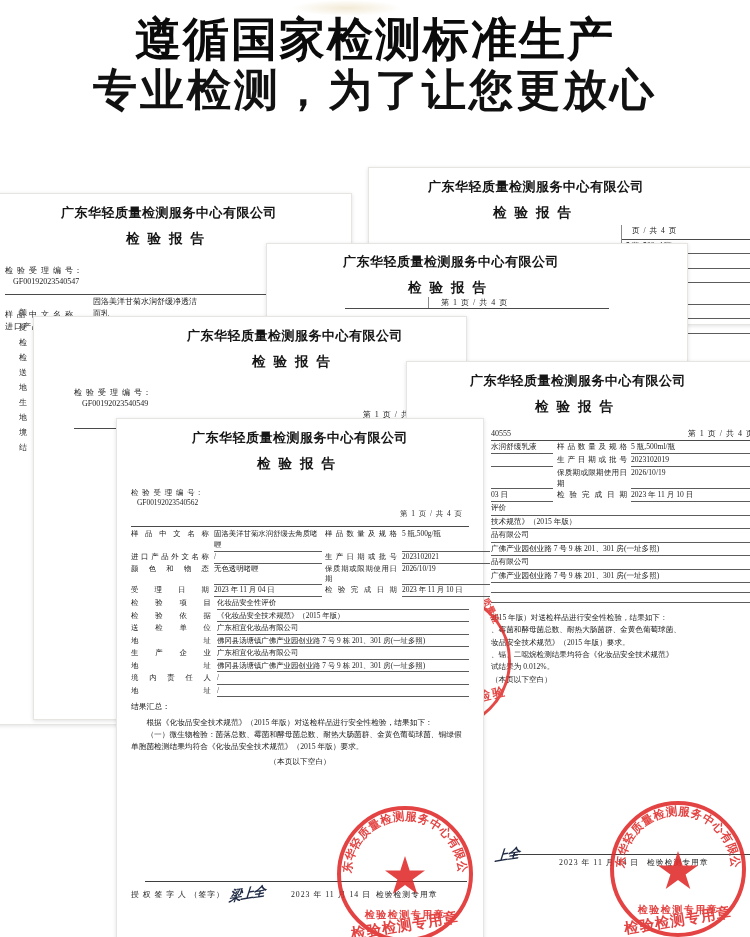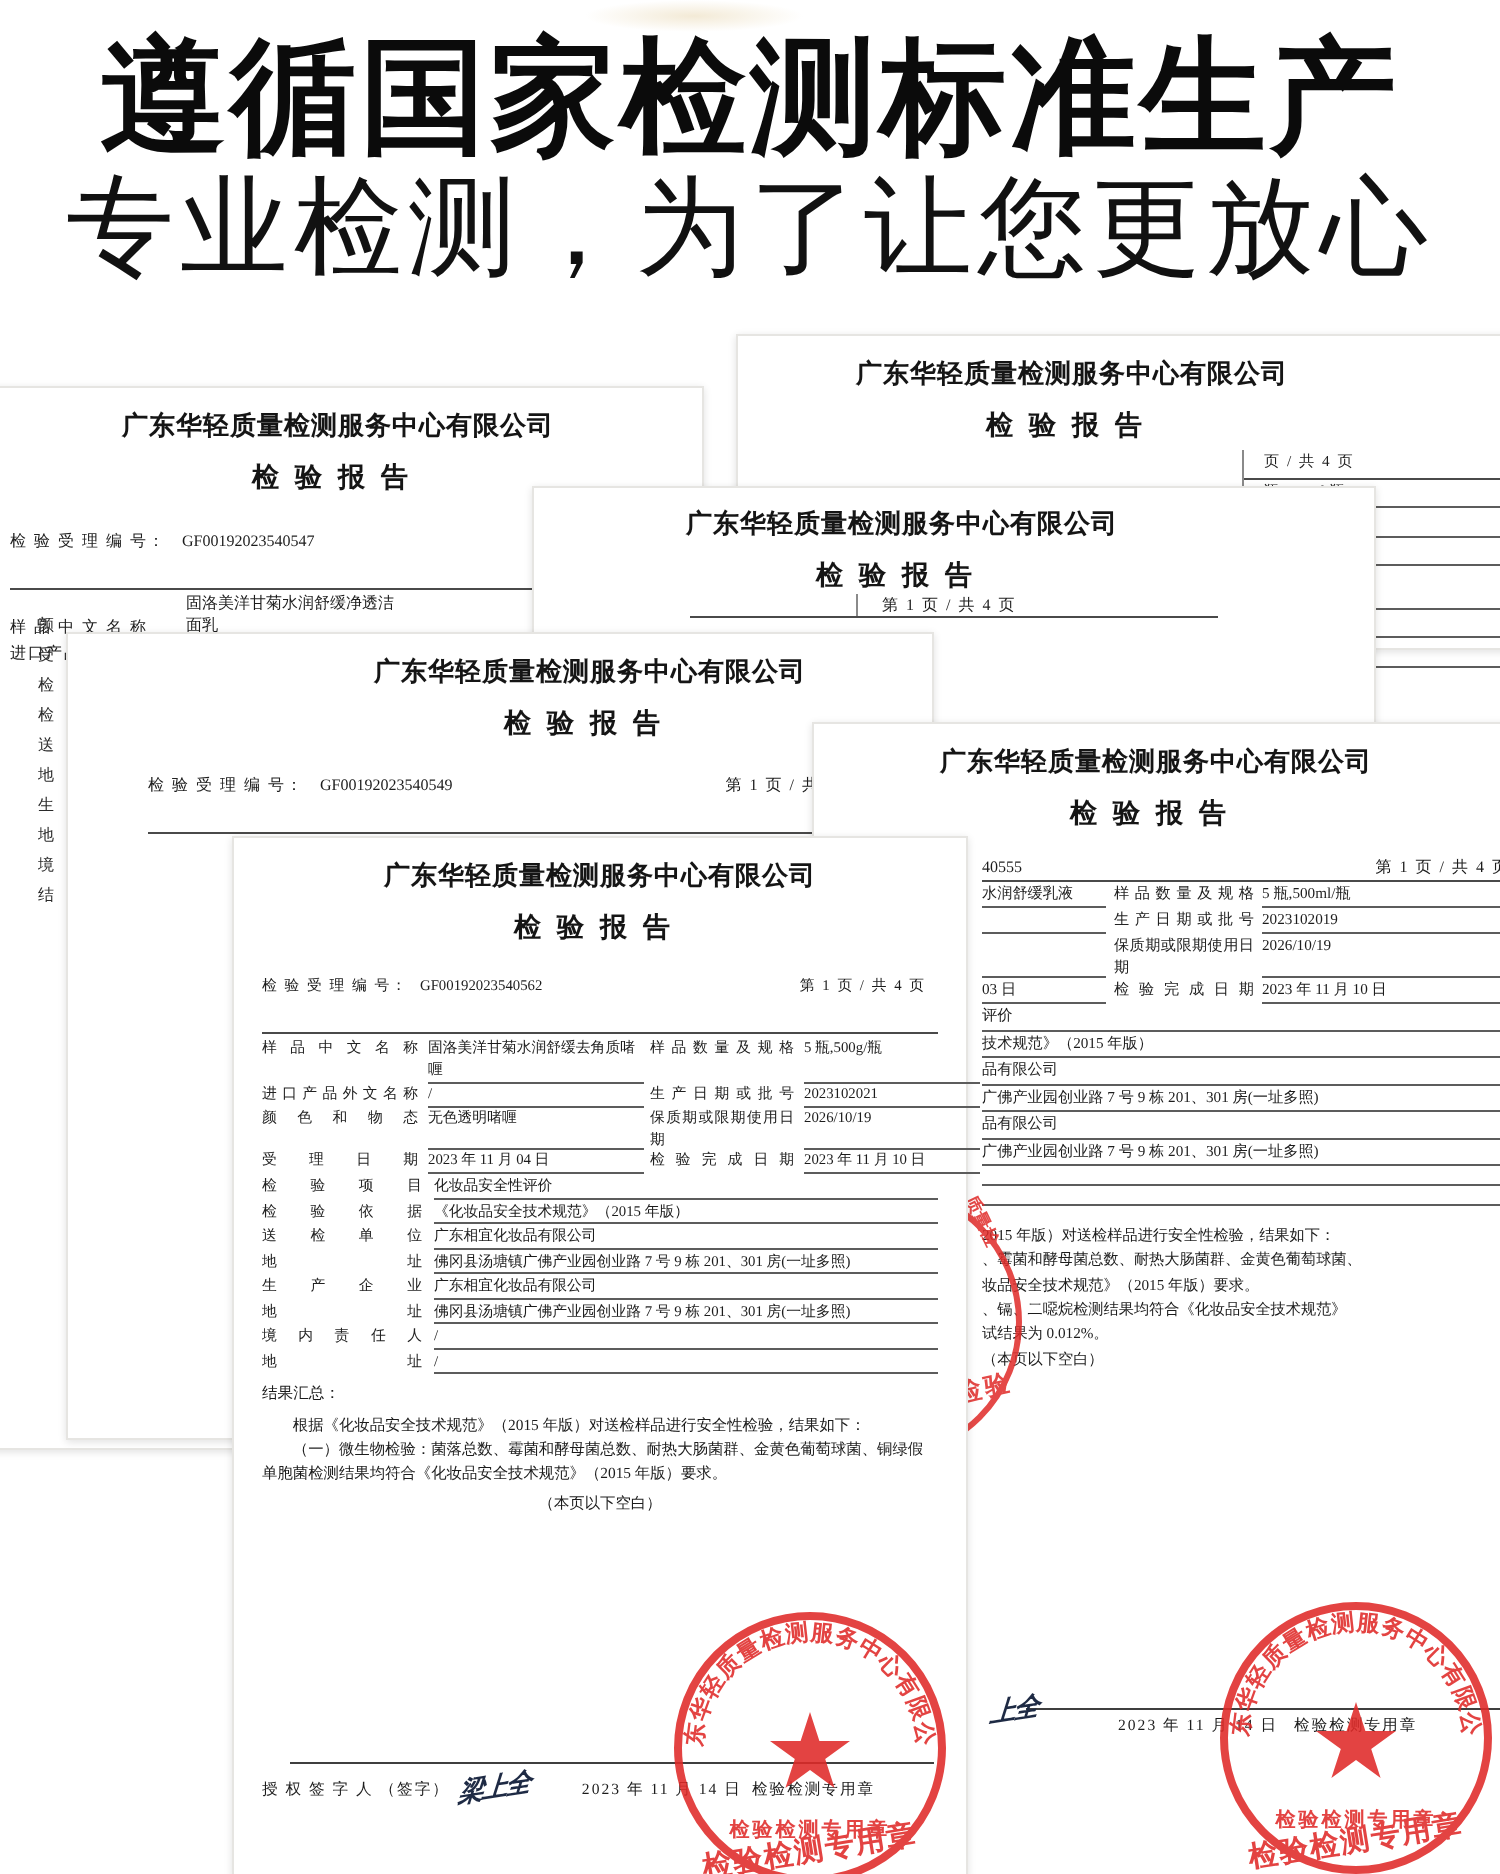--- a/index.html
+++ b/index.html
@@ -1,36 +1,36 @@
 <!DOCTYPE html>
 <html><head>
 <meta charset="utf-8">
 <style>
   html,body{margin:0;padding:0;background:#fff;}
   .page{position:relative;width:750px;height:937px;overflow:hidden;background:#fff;
         font-family:"Liberation Serif","DejaVu Serif",serif;color:#1c1c1c;}
   
   .banner{position:absolute;left:0;top:0;width:750px;text-align:center;z-index:20;}
   .banner-line1{margin-top:14px;font-family:"Liberation Sans","DejaVu Sans",sans-serif;
-        font-size:63px;font-weight:800;letter-spacing:2px;color:#0b0b0b;line-height:1.12;}
+        font-size:46px;font-weight:800;letter-spacing:2px;color:#0b0b0b;line-height:1.12;}
   .banner-line2{font-family:"Liberation Sans","DejaVu Sans",sans-serif;
-        font-size:54px;font-weight:400;letter-spacing:3px;color:#111;line-height:1.1;}
+        font-size:44px;font-weight:700;letter-spacing:3px;color:#111;line-height:1.1;}
   .blob{position:absolute;left:292px;top:0;width:110px;height:16px;z-index:1;
         background:radial-gradient(ellipse at center,#f3ead6 0%,rgba(243,234,214,0) 70%);}
   
   .paper{position:absolute;background:#fff;border:1px solid #e6e5e2;
          box-shadow:0 1px 4px rgba(0,0,0,.12);}
   .company{font-weight:bold;font-size:13px;text-align:center;letter-spacing:.5px;color:#151515;}
   .rtitle{font-weight:bold;font-size:13.5px;text-align:center;letter-spacing:8px;margin-top:8px;color:#151515;}
   .t8{font-size:8px;line-height:1.4;}
   .t7{font-size:7.4px;line-height:1.4;}
   .ul{border-bottom:1px solid #595959;}
   .flex{display:flex;align-items:flex-end;}
   .flabel{letter-spacing:1px;color:#202020;white-space:nowrap;}
-  .accept-row{display:flex;border-bottom:1px solid #4a4a4a;padding-bottom:18px;}
+  .accept-row{display:flex;border-bottom:1px solid #4a4a4a;padding-bottom:7px;flex-direction:column;}
   .pagelab{white-space:nowrap;letter-spacing:1px;}
   
   .pairgrid{display:grid;grid-template-columns:80px 108px 74px 88px;column-gap:3px;
             font-size:7.4px;line-height:1.45;margin-top:2px;}
   .pairgrid .lab{text-align:justify;text-align-last:justify;color:#222;padding-right:2px;}
   .pairgrid .val{border-bottom:1px solid #5c5c5c;min-height:11px;}
   .fullgrid{display:grid;grid-template-columns:80px 1fr;column-gap:6px;
             font-size:7.4px;line-height:1.5;}
   .fullgrid .lab{text-align:justify;text-align-last:justify;color:#222;}
   .fullgrid .val{border-bottom:1px solid #5c5c5c;min-height:11.5px;}

